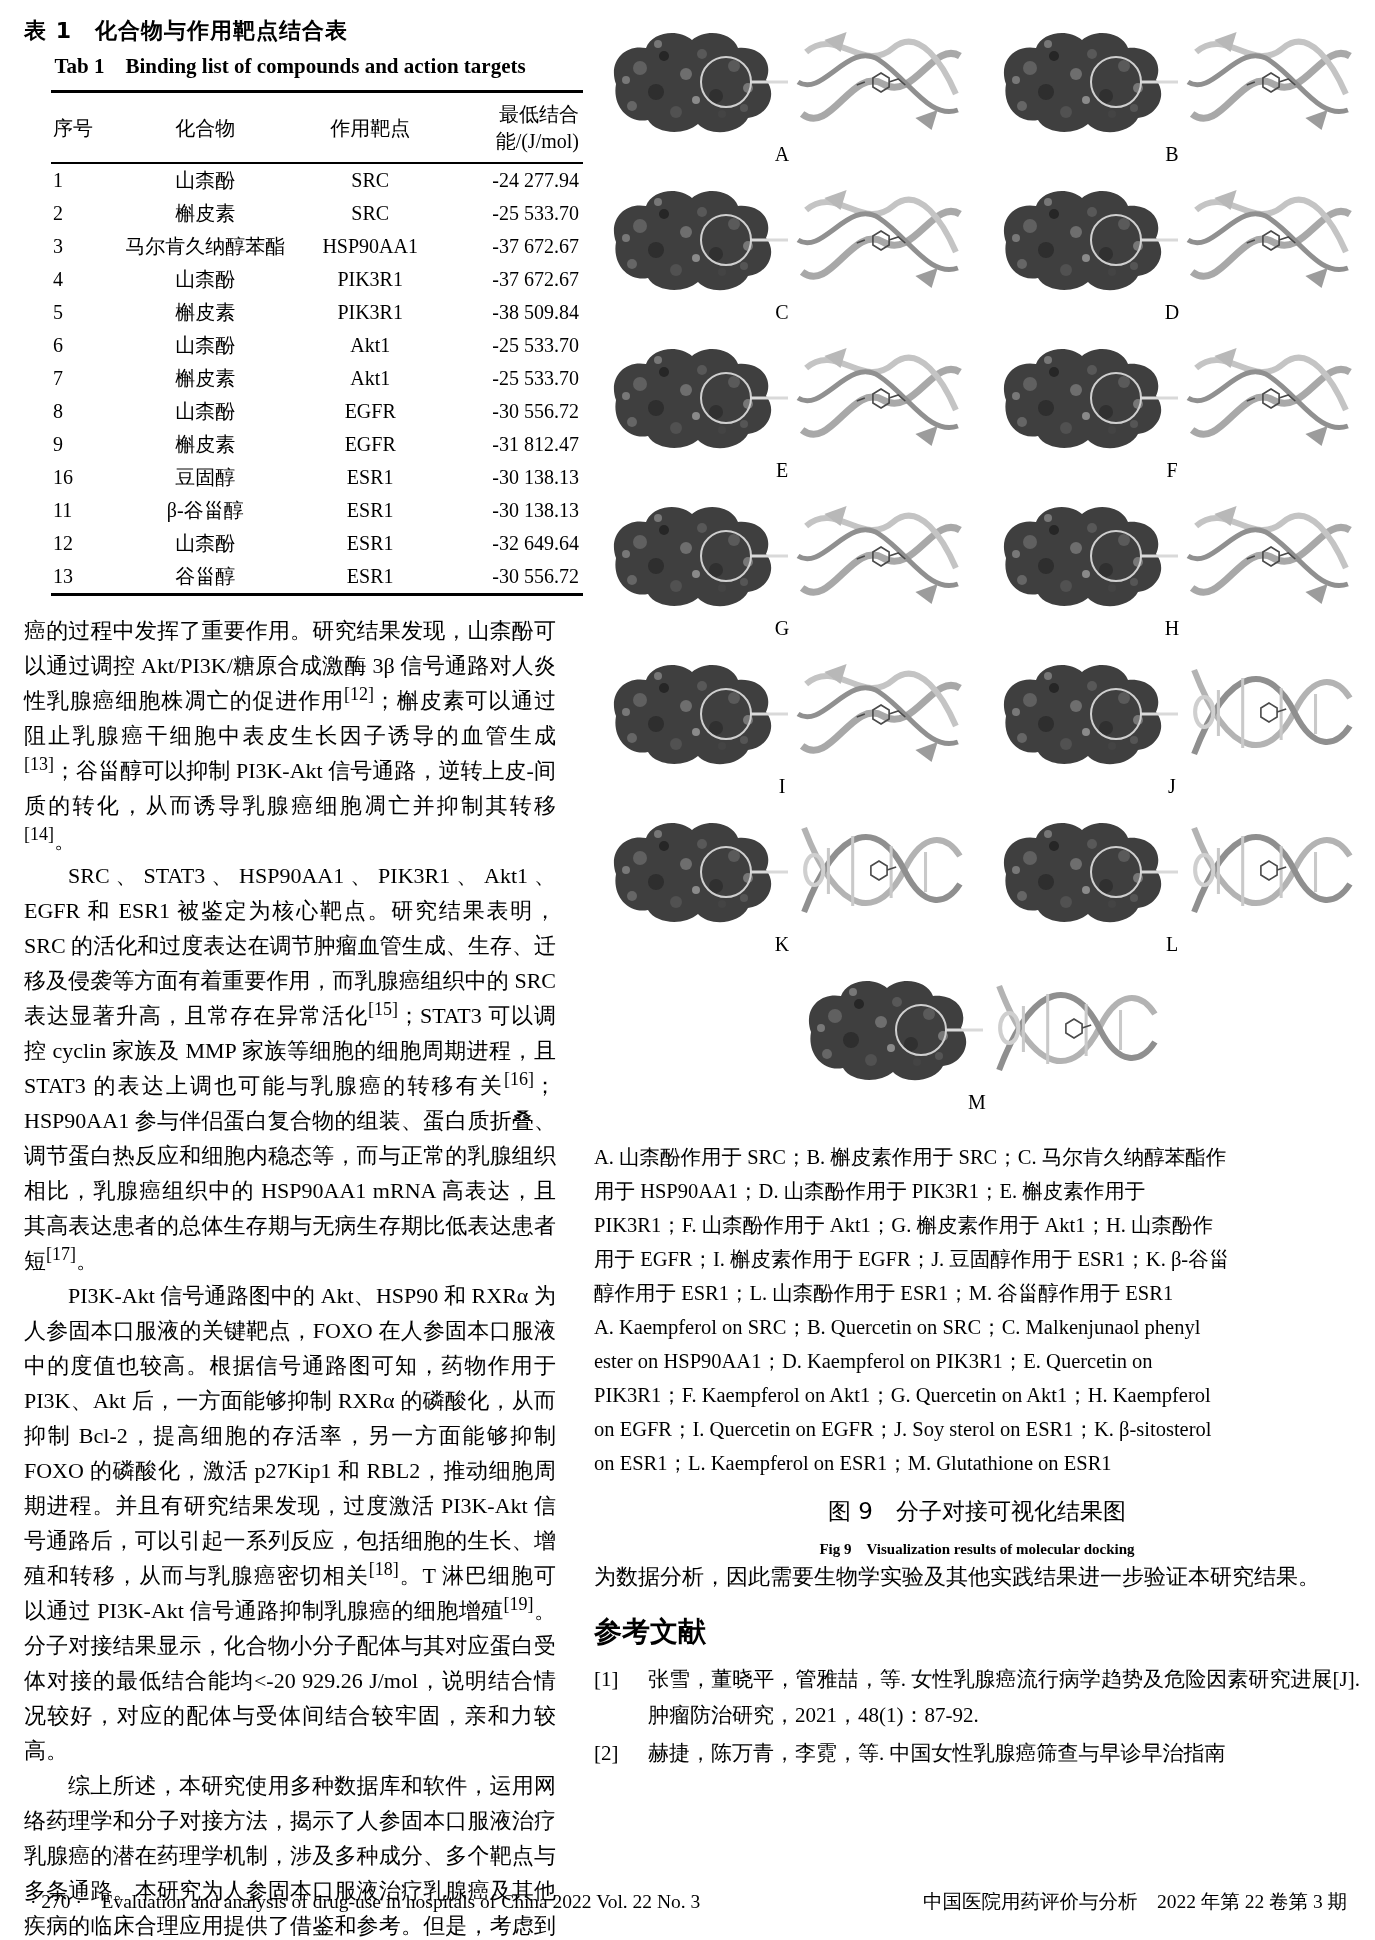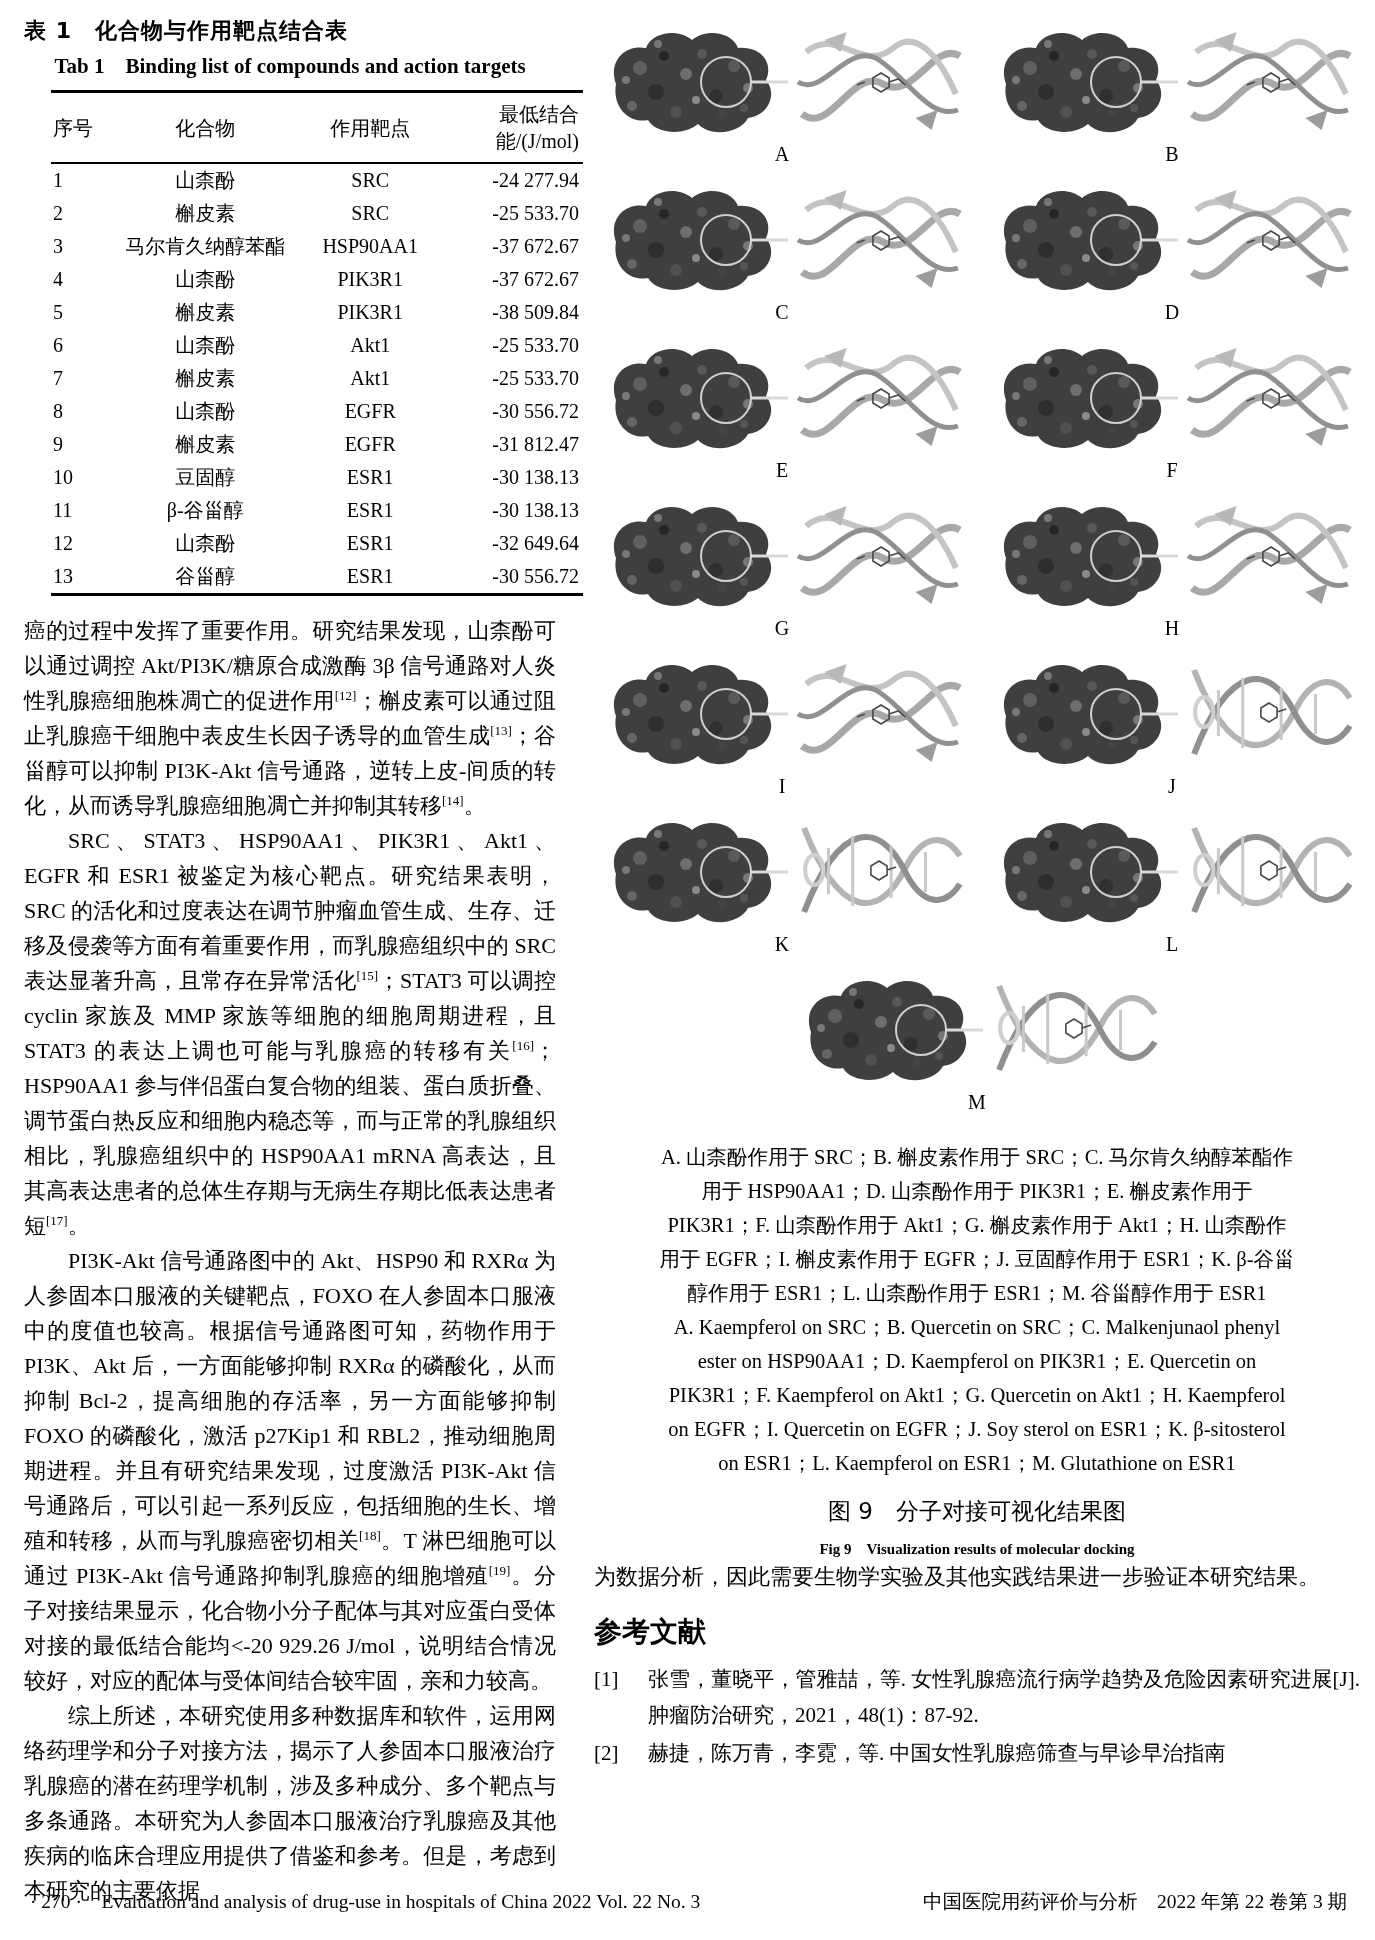--- a/index.html
+++ b/index.html
@@ -20,37 +20,37 @@
   table.binding-table td{padding:0;height:33px;}
   table.binding-table th:nth-child(1),table.binding-table td:nth-child(1){text-align:left;width:11%;padding-left:2px;}
   table.binding-table th:nth-child(2),table.binding-table td:nth-child(2){text-align:center;width:36%;}
   table.binding-table th:nth-child(3),table.binding-table td:nth-child(3){text-align:center;width:26%;}
   table.binding-table th:nth-child(4),table.binding-table td:nth-child(4){text-align:right;width:27%;padding-right:4px;}
 
   
   .body-text{font-size:22px;line-height:35px;text-align:justify;margin:0;text-indent:2em;}
   .body-text.no-indent{text-indent:0;}
   .body-text.first{margin-top:17px;}
-  sup{font-size:13px;line-height:0;}
+  sup{font-size:18px;line-height:0;}
 
   
   .figure-grid{display:flex;flex-wrap:wrap;justify-content:center;column-gap:22px;row-gap:14px;}
   .panel-pair{width:368px;}
   .mol-row{display:flex;gap:6px;height:118px;}
   .mol{overflow:hidden;}
   .mol.surface{width:190px;}
   .mol.ribbon{width:172px;}
   .mol svg{display:block;width:100%;height:100%;}
   .panel-pair .r-dna{display:none;}
   .panel-pair.dna .r-dna{display:inline;}
   .panel-pair.dna .r-rib{display:none;}
   .panel-label{text-align:center;font-size:20px;margin-top:3px;}
 
   
-  .caption{font-size:20.5px;line-height:34px;text-align:center;white-space:pre-line;}
+  .caption{font-size:20.5px;line-height:34px;text-align:left;white-space:pre-line;}
   .caption.zh{margin-top:26px;}
   .fig-title-zh{font-size:23px;font-weight:400;text-align:center;margin-top:16px;
     font-family:"DejaVu Sans","Liberation Sans",sans-serif;}
   .fig-title-en{font-size:15px;font-weight:700;text-align:center;margin-top:13px;}
   .closing{line-height:36px;}
 
   
   .refs-heading{font-size:28px;font-weight:700;margin:18px 0 10px;
     font-family:Liberation Mono, monospace;}
   .ref-item{display:flex;font-size:21px;line-height:36px;margin-bottom:2px;}
@@ -128,21 +128,21 @@
             <td>EGFR</td>
             <td>-30 556.72</td>
           </tr>
           <tr>
             <td>9</td>
             <td>槲皮素</td>
             <td>EGFR</td>
             <td>-31 812.47</td>
           </tr>
           <tr>
-            <td>10</td>
+            <td>16</td>
             <td>豆固醇</td>
             <td>ESR1</td>
             <td>-30 138.13</td>
           </tr>
           <tr>
             <td>11</td>
             <td>β-谷甾醇</td>
             <td>ESR1</td>
             <td>-30 138.13</td>
           </tr>

